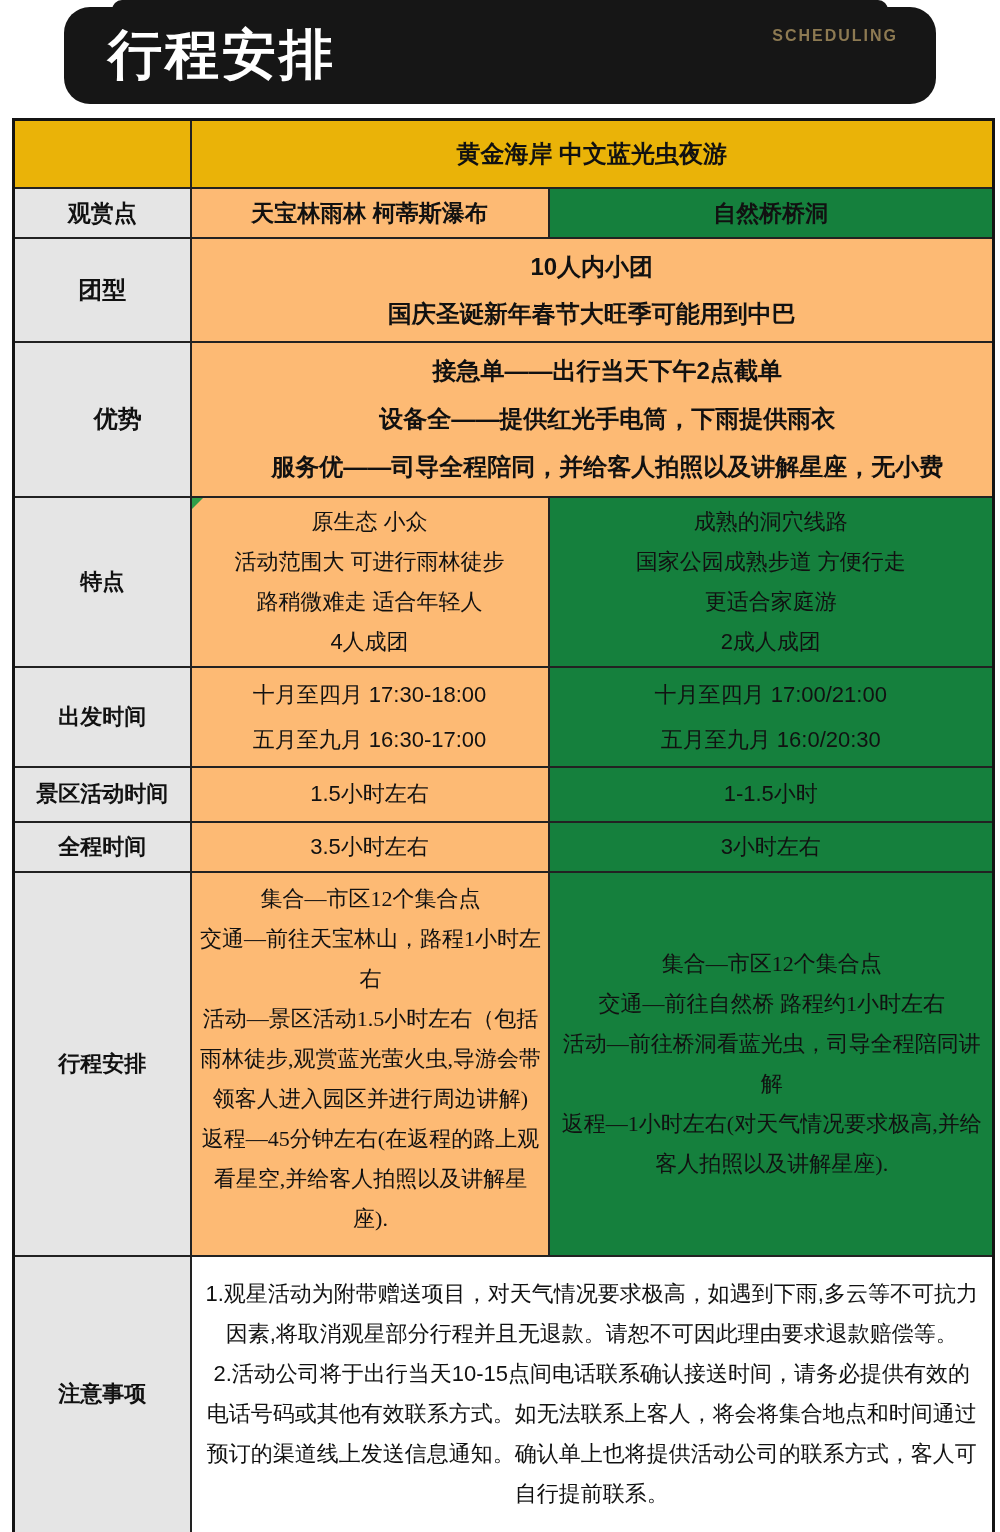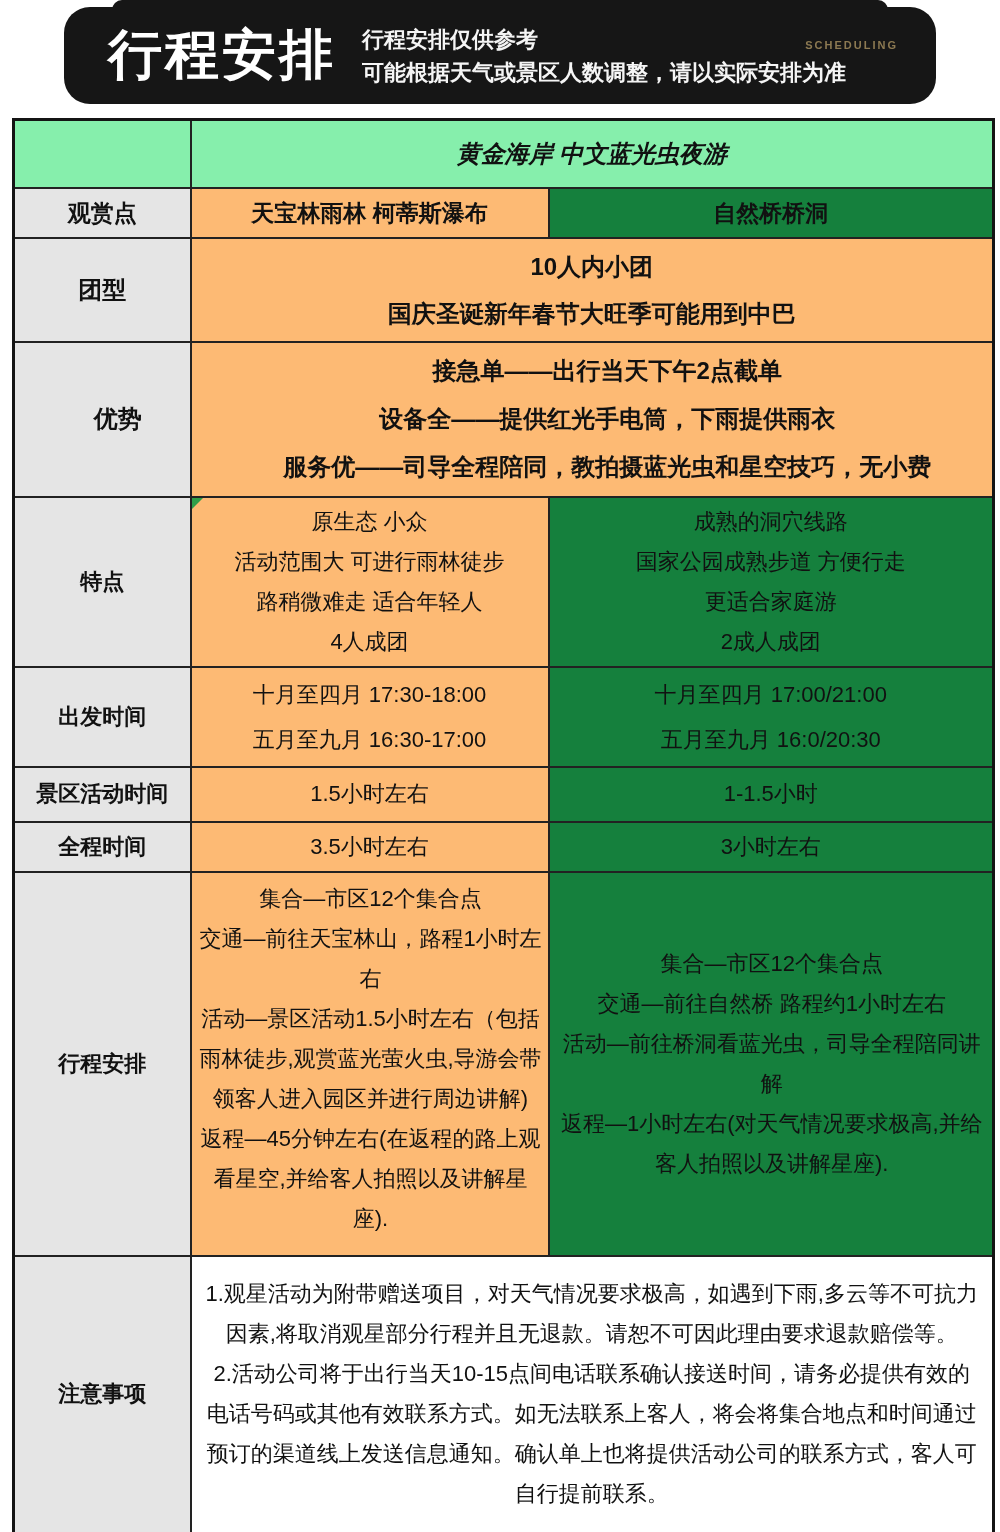--- a/index.html
+++ b/index.html
@@ -23,78 +23,74 @@
   }
   .banner-title {
     margin-left:44px; font-size:54px; font-weight:bold; color:#ffffff;
     letter-spacing:3px; white-space:nowrap;
   }
   .banner-sub {
     margin-left:26px; color:#f5f5f5; font-size:22px; font-weight:bold;
     line-height:33px; white-space:nowrap;
   }
   .banner-watermark {
-    position:absolute; right:38px; top:32px;
-    color:#8d7a52; font-size:11px; font-weight:bold; letter-spacing:2px;
+    position:absolute; right:38px; top:20px;
+    color:#8d7a52; font-size:16px; font-weight:bold; letter-spacing:2px;
   }
 
   
   table.sched {
     margin:14px 0 0 12px;
     width:980px; table-layout:fixed;
     border-collapse:collapse;
     border:3px solid #141414;
   }
   .sched td {
     border:2px solid #222222;
     text-align:center; vertical-align:middle;
     font-size:22px; line-height:40px;
     padding:4px 8px;
     word-break:break-all;
   }
   .lbl   { background:#e5e5e5; font-weight:bold; font-size:24px; }
-  .blue  { background:#86efac;font-style:italic; }
+  .blue  { background:#eab308; }
   .pink  { background:#fdba74; }
   .yellow{ background:#15803d; }
   .white { background:#ffffff; }
   .b     { font-weight:bold; }
 
   .r-title  td { height:68px;  font-size:24px; }
   .r-view   td { height:45px;  font-size:23px; }
   .r-group  td { height:93px;  font-size:24px; line-height:47px; }
   .r-adv    td { height:155px; font-size:24px; line-height:48px;padding-left:39px; }
   .r-feat   td { height:163px; line-height:40px; }
   .r-dep    td { height:96px;  line-height:45px; }
   .r-act    td { height:55px; }
   .r-tot    td { height:36px; }
   .r-itin   td { height:384px; }
   .r-notes  td { height:278px; }
 
   .cell-left { text-align:left; line-height:45px; }
-  .r-itin .cell-left { padding:6px 4px 6px 6px; }
+  .r-itin .cell-left { padding:6px 4px 6px 6px;font-family:Liberation Serif, serif; }
   .r-itin td.itin-left { vertical-align:top; }
   .r-notes .cell-left { line-height:40px; padding:8px 12px; }
 
   .feat-cell { position:relative; }
   .corner-marker {
     position:absolute; left:0; top:0; width:0; height:0;
     border-top:11px solid #2f9e49; border-right:11px solid transparent;
   }
 </style>
 </head>
 <body>
 
 <header class="banner">
   <div class="banner-back"></div>
   <div class="banner-main">
     <h1 class="banner-title">行程安排</h1>
-    <div class="banner-sub">
-      <div>行程安排仅供参考</div>
-      <div>可能根据天气或景区人数调整，请以实际安排为准</div>
-    </div>
     <div class="banner-watermark">SCHEDULING</div>
   </div>
 </header>
 
 <table class="sched">
   <colgroup>
     <col style="width:177px">
     <col style="width:358px">
     <col style="width:445px">
   </colgroup>
@@ -117,21 +113,21 @@
       <div>10人内小团</div>
       <div>国庆圣诞新年春节大旺季可能用到中巴</div>
     </td>
   </tr>
 
   <tr class="r-adv">
     <td class="lbl">优势</td>
     <td class="pink b" colspan="2">
       <div>接急单——出行当天下午2点截单</div>
       <div>设备全——提供红光手电筒，下雨提供雨衣</div>
-      <div>服务优——司导全程陪同，教拍摄蓝光虫和星空技巧，无小费</div>
+      <div>服务优——司导全程陪同，并给客人拍照以及讲解星座，无小费</div>
     </td>
   </tr>
 
   <tr class="r-feat">
     <td class="lbl">特点</td>
     <td class="pink feat-cell">
       <span class="corner-marker"></span>
       <div>原生态 小众</div>
       <div>活动范围大 可进行雨林徒步</div>
       <div>路稍微难走 适合年轻人</div>

